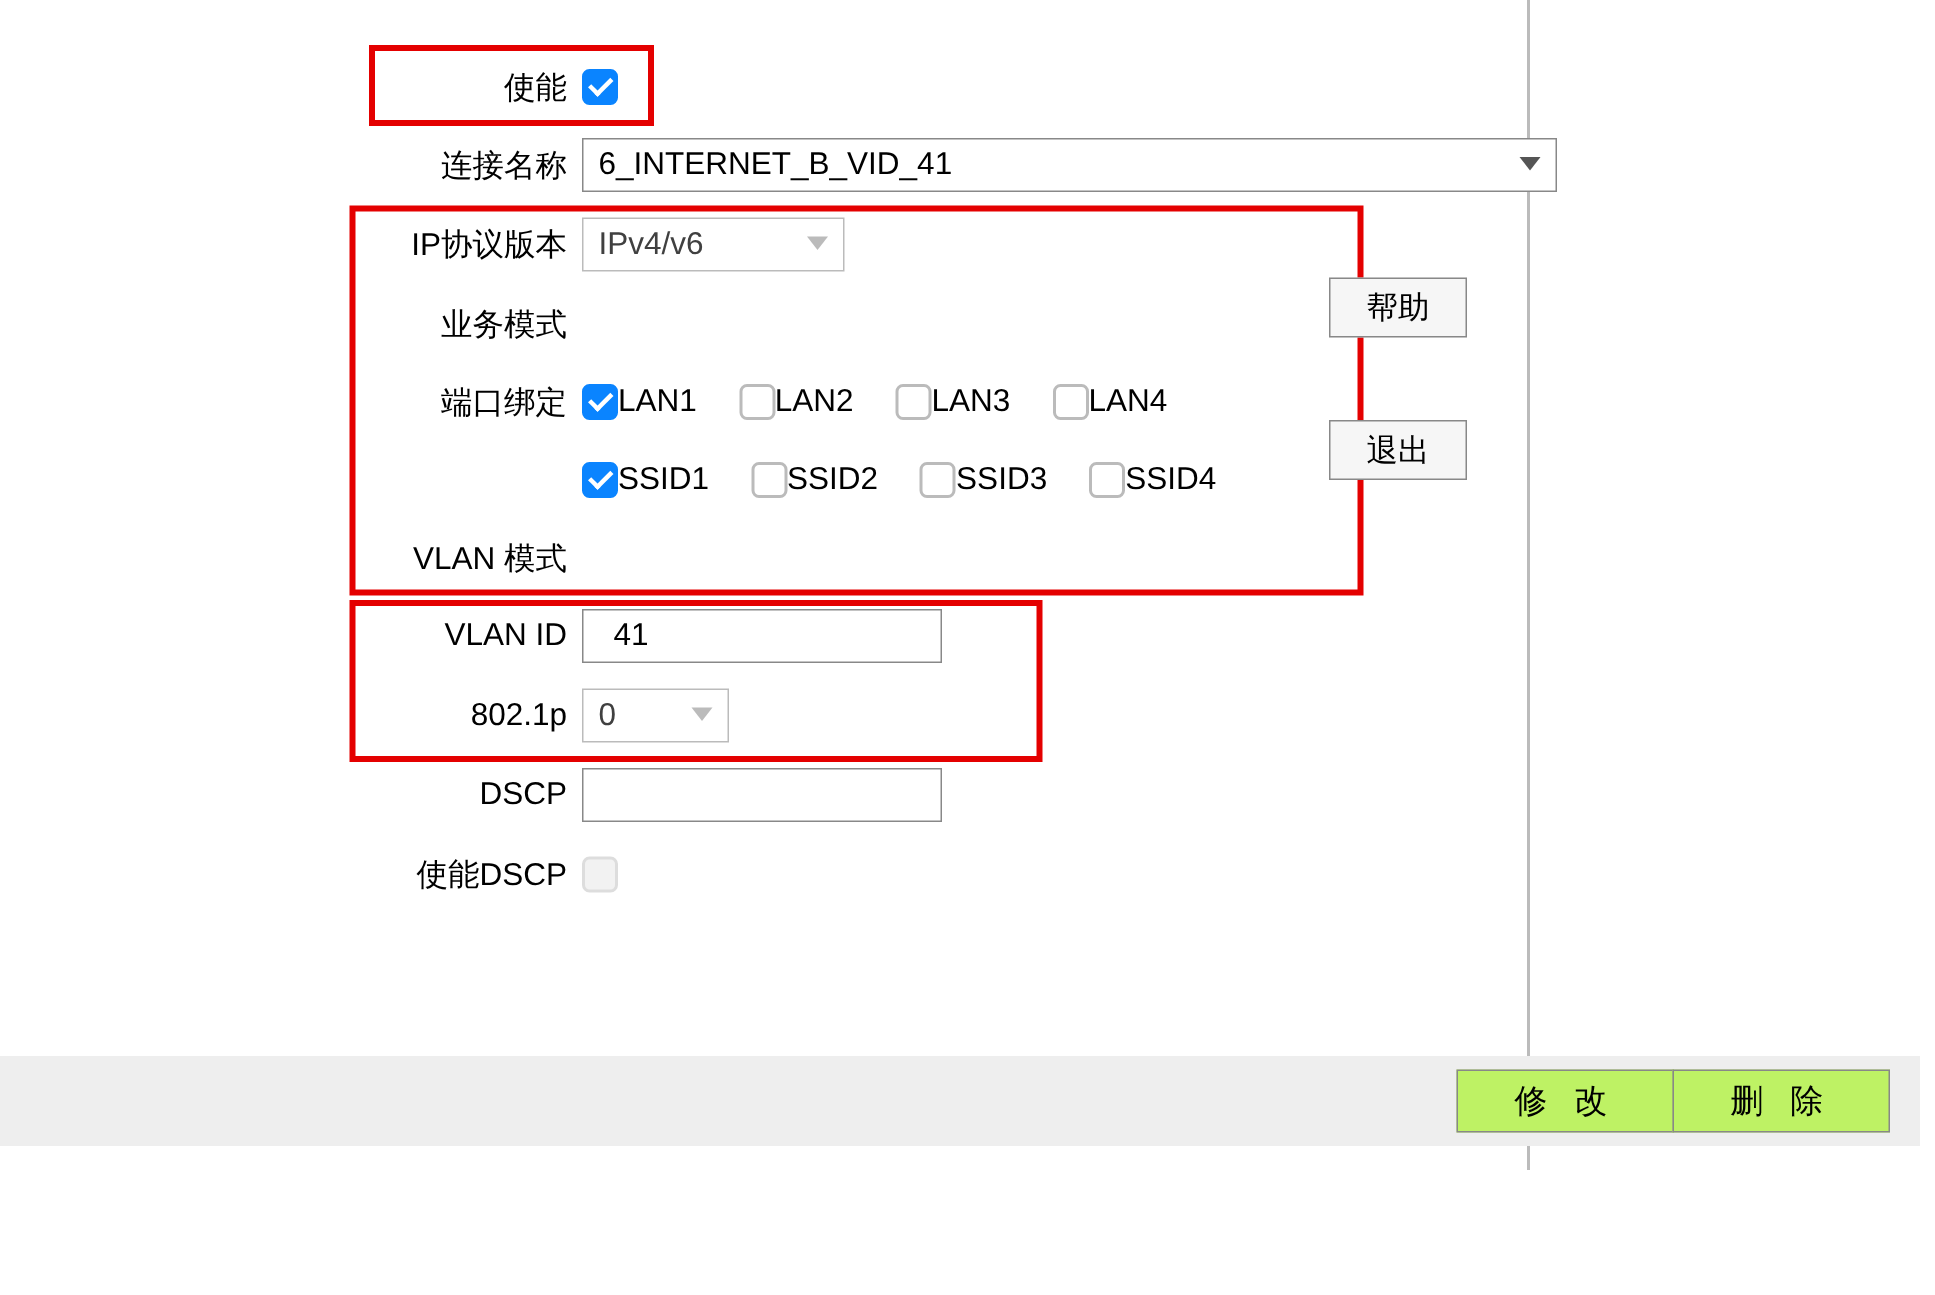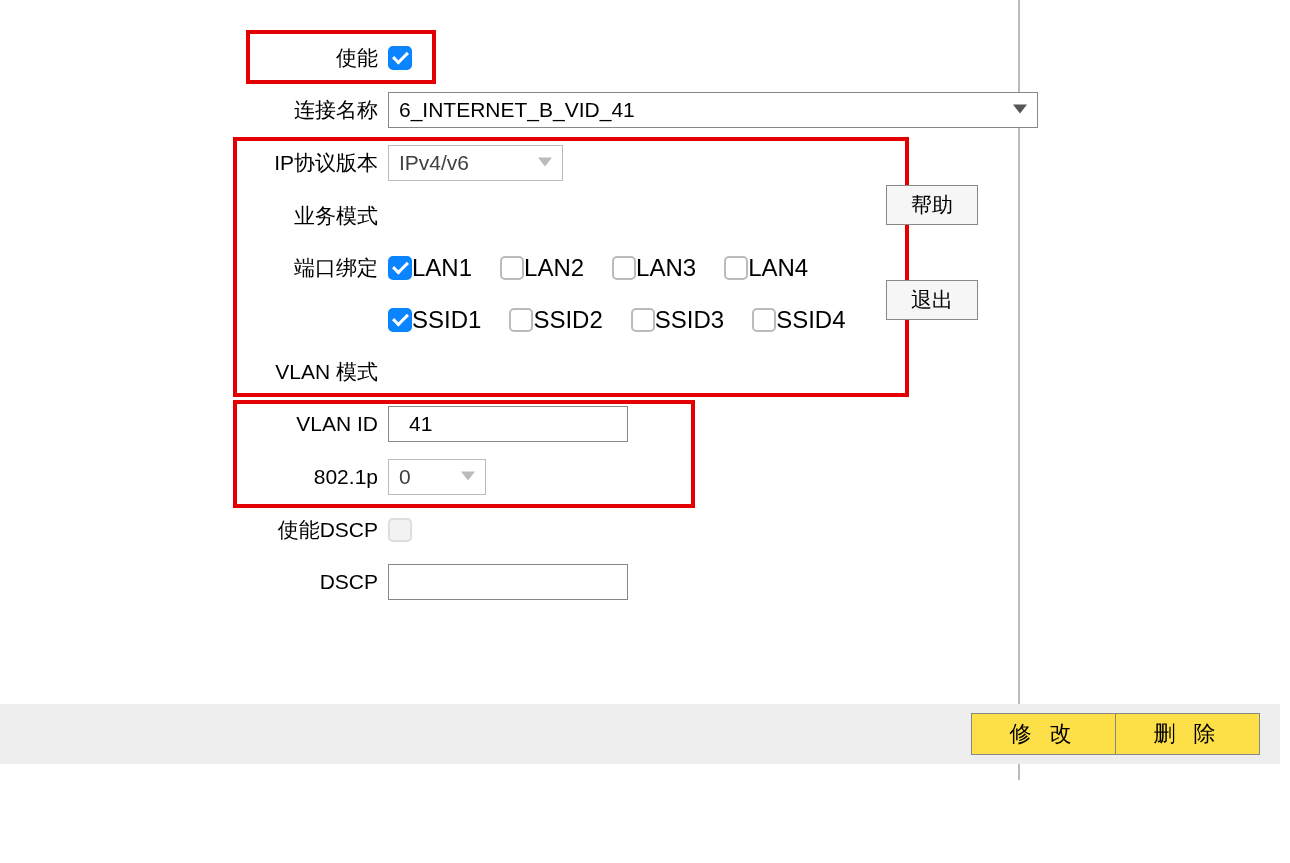--- a/index.html
+++ b/index.html
@@ -68,21 +68,21 @@
       transform: rotate(45deg) translate(-1px,-1px);
     }
     .chk.disabled {
       border-color: #ddd;
       background: #f2f2f2;
       cursor: default;
     }
     .chk-label {
       margin-left: 0px;
       margin-right: 22px;
-      font-size: 24px;
+      font-size: 21px;
     }
     
     .sel {
       position: relative;
       height: 36px;
       border: 1.5px solid #888;
       background: #fff;
       display: flex;
       align-items: center;
       padding: 0 34px 0 10px;
@@ -154,21 +154,21 @@
       display: flex;
       justify-content: flex-end;
       align-items: center;
       padding-right: 20px;
       gap: 0;
     }
     .bottom-btn {
       width: 145px;
       height: 42px;
       border: 1.5px solid #888;
-      background: #fde047;
+      background: #bef264;
       font-size: 22px;
       display: flex;
       align-items: center;
       justify-content: center;
       cursor: pointer;
       margin-left: -1px;
       letter-spacing: 6px;
     }
     .port-row .chk { margin-left: 0; }
     .port-group { display: flex; align-items: center; }
@@ -271,30 +271,30 @@
       <div class="label-cell">802.1p</div>
       <div class="field-cell">
         <div class="sel small disabled">
           <span>0</span>
           <span class="chevron"></span>
         </div>
       </div>
     </div>
 
     <div class="form-row">
+      <div class="label-cell">DSCP</div>
+      <div class="field-cell">
+        <input class="txt dscp" value="" style="">
+      </div>
+    </div>
+
+    <div class="form-row">
       <div class="label-cell">使能DSCP</div>
       <div class="field-cell">
         <span class="chk disabled"></span>
-      </div>
-    </div>
-
-    <div class="form-row">
-      <div class="label-cell">DSCP</div>
-      <div class="field-cell">
-        <input class="txt dscp" value="" style="">
       </div>
     </div>
 
   </div>
 
   <div class="hl" style="left:246px; top:30px; width:190px; height:54px;"></div>
   <div class="hl" style="left:233px; top:137px; width:676px; height:260px;"></div>
   <div class="hl" style="left:233px; top:400px; width:462px; height:108px;"></div>
 
   <div class="side-btn help">帮助</div>

